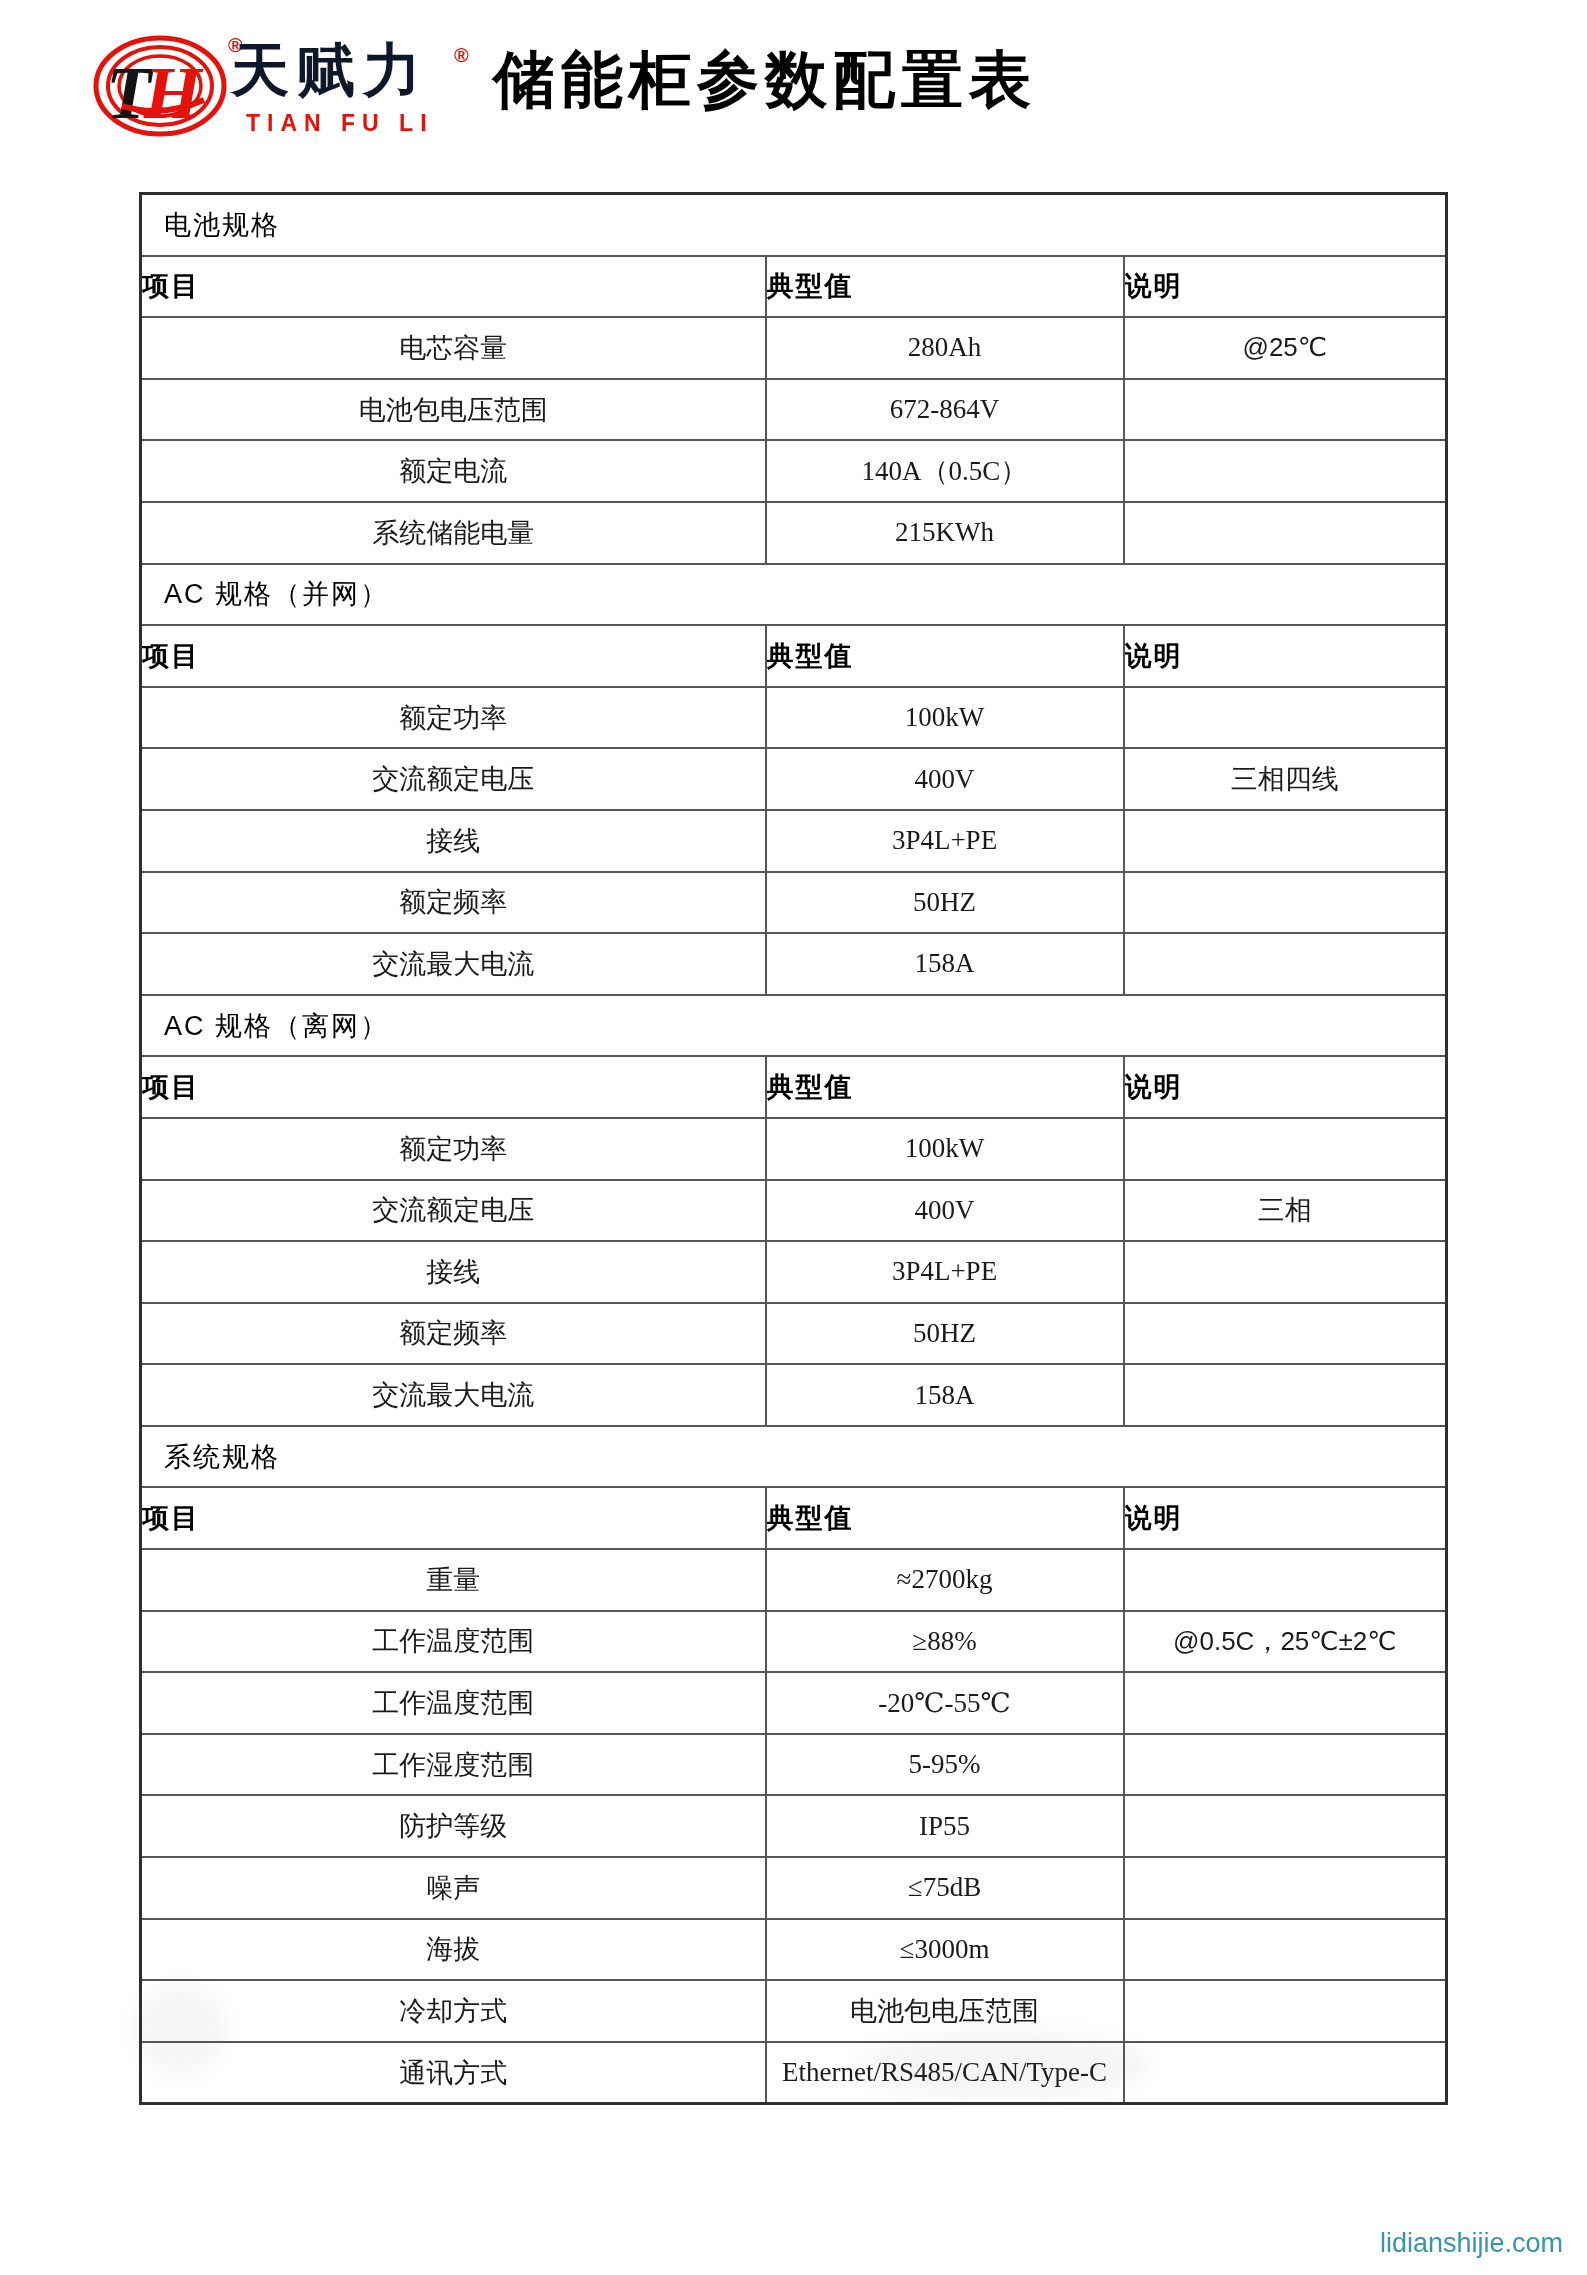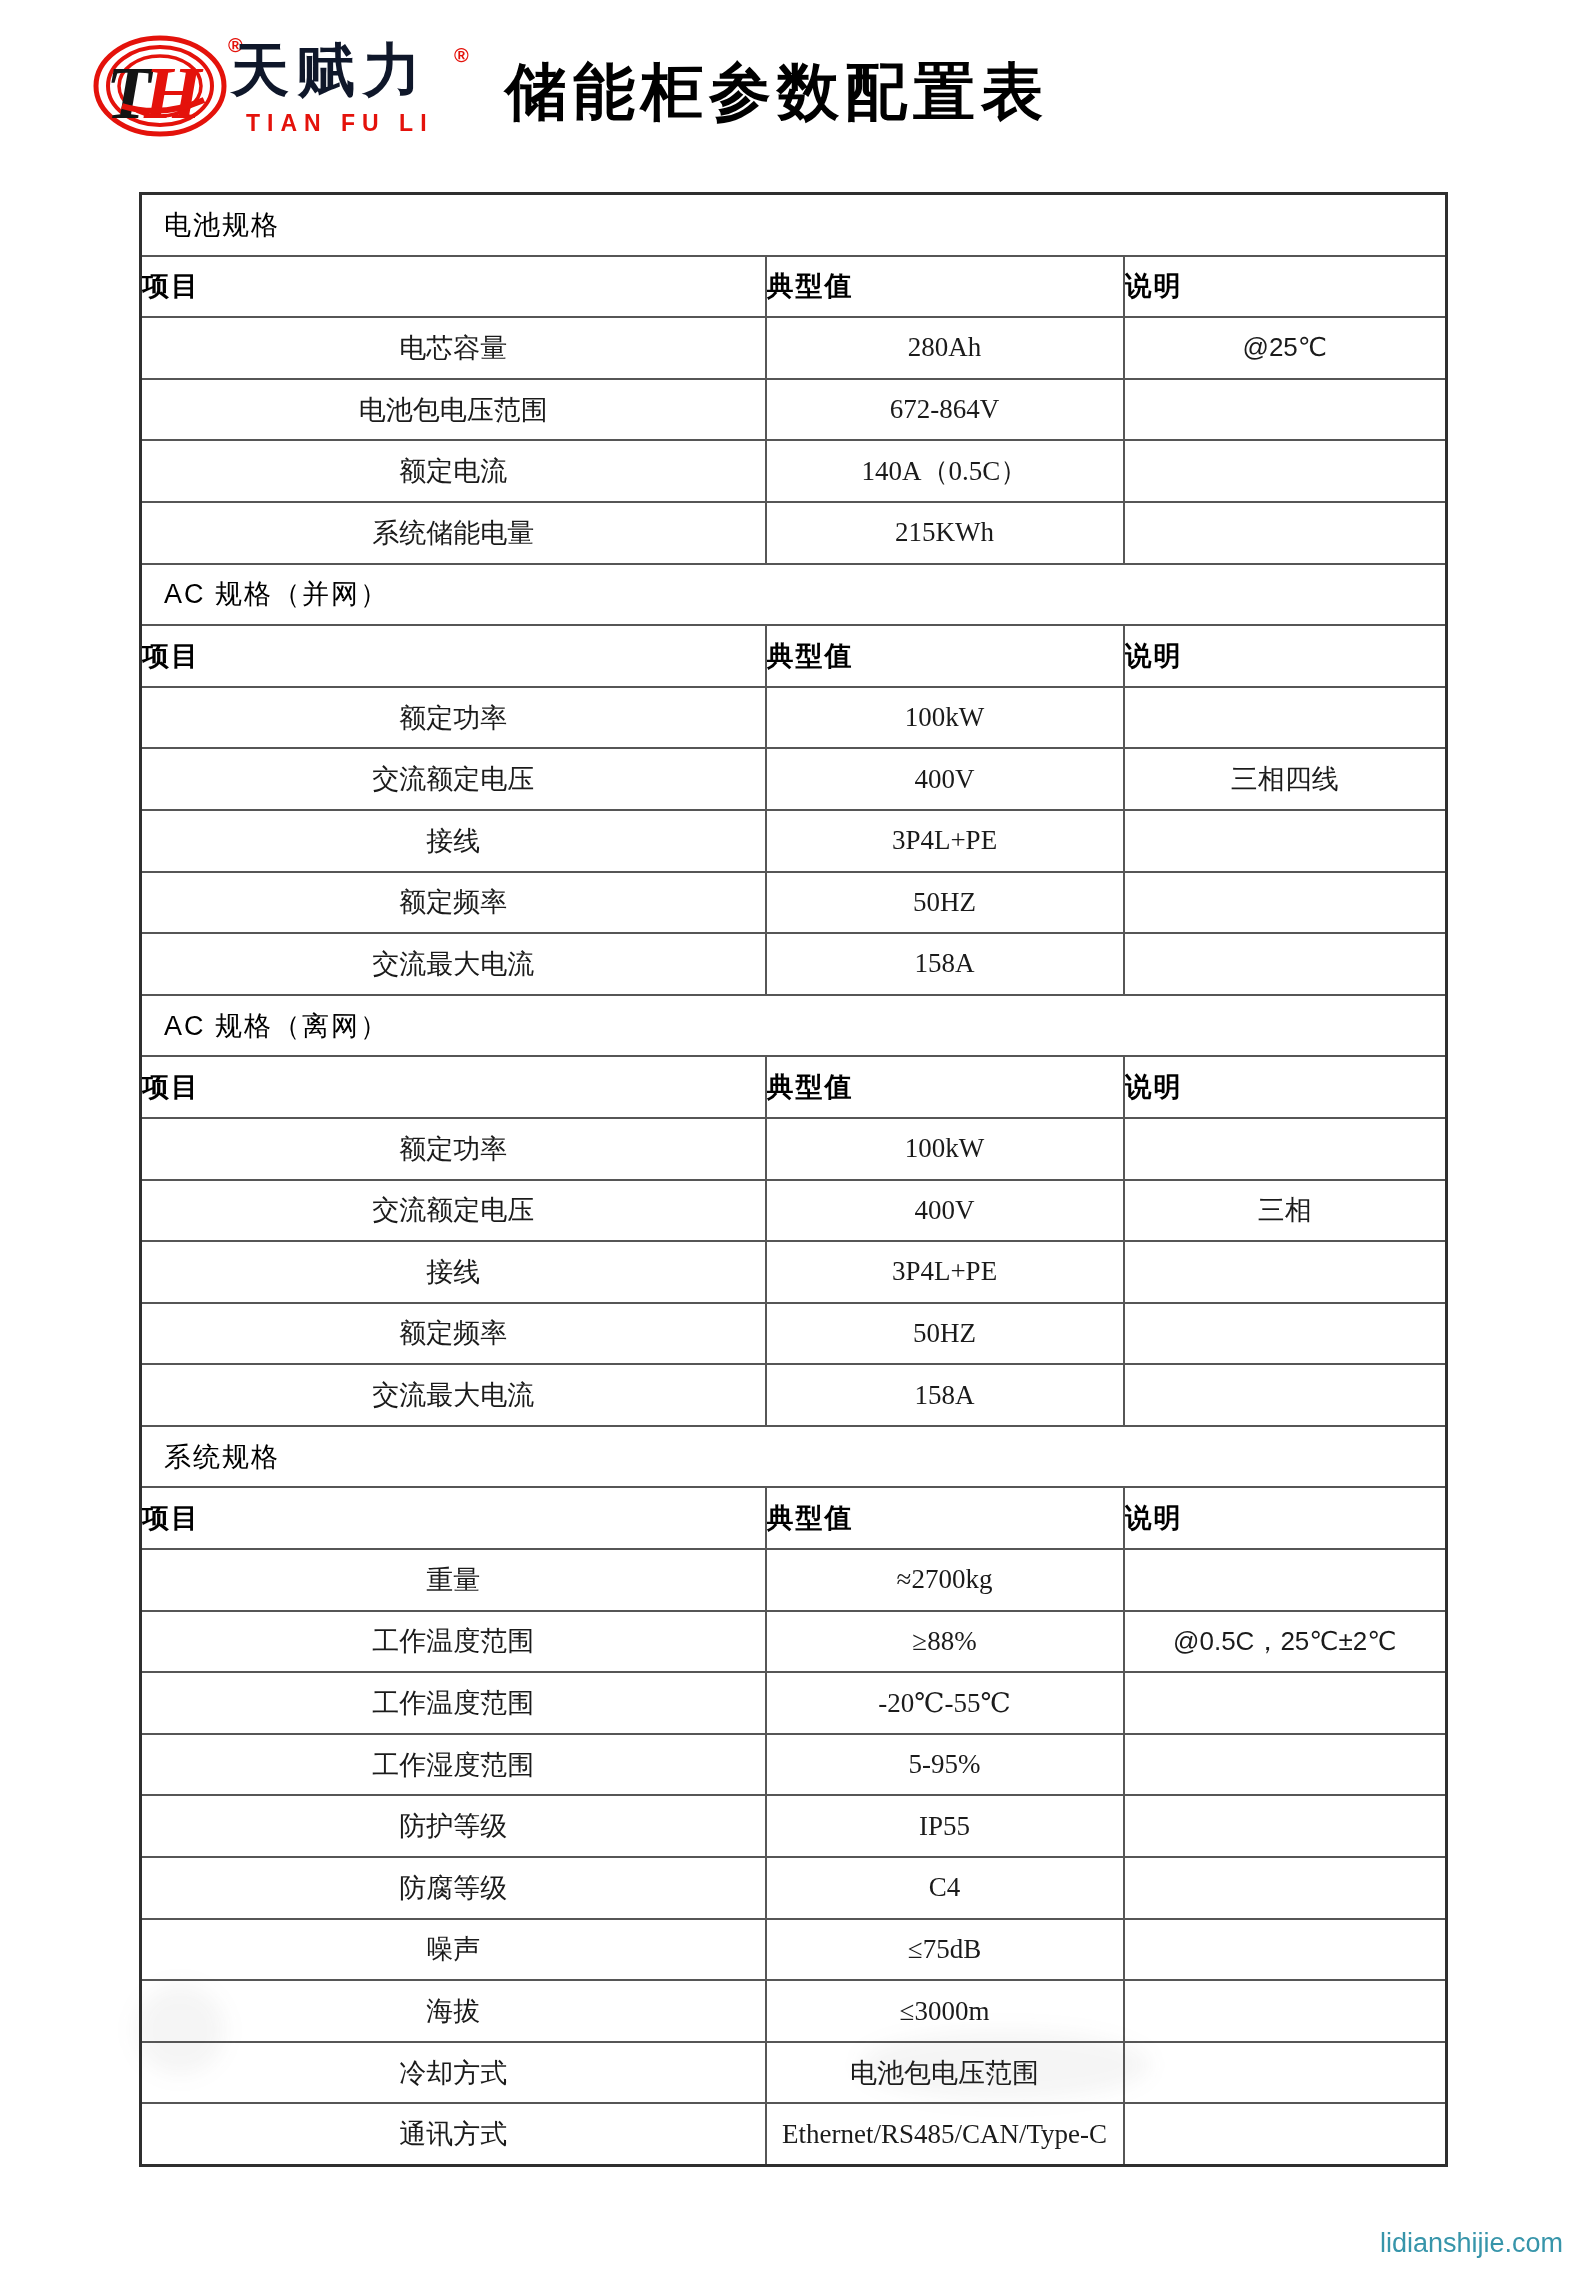--- a/index.html
+++ b/index.html
@@ -19,21 +19,21 @@
     position:absolute;left:139px;top:18px;color:#0f172a;
     font-family:Liberation Mono, monospace;
     font-weight:bold;font-size:58px;letter-spacing:8px;line-height:1;
   }
   .brand-en{
     position:absolute;left:154px;top:84px;color:#e4120b;
     font-family:"Liberation Sans","DejaVu Sans",sans-serif;
     font-weight:bold;font-size:23px;letter-spacing:7px;line-height:1;
   }
   .page-title{
-    position:absolute;left:492px;top:46px;margin:13px;
+    position:absolute;left:492px;top:46px;margin:1px;
     font-family:"Liberation Sans","DejaVu Sans",sans-serif;
     font-weight:bold;font-size:62px;letter-spacing:6px;color:#000;line-height:1.05;
   }
   
   .spec-table{
     position:absolute;left:139px;top:192px;width:1306px;
     border-collapse:collapse;table-layout:fixed;
     border:3px solid #2f2f2f;
   }
   .spec-table td{
@@ -216,25 +216,20 @@
       <td>工作湿度范围</td>
       <td>5-95%</td>
       <td></td>
     </tr>
     <tr class="data-row">
       <td>防护等级</td>
       <td>IP55</td>
       <td></td>
     </tr>
     <tr class="data-row">
-      <td>防腐等级</td>
-      <td>C4</td>
-      <td></td>
-    </tr>
-    <tr class="data-row">
       <td>噪声</td>
       <td>≤75dB</td>
       <td></td>
     </tr>
     <tr class="data-row">
       <td>海拔</td>
       <td>≤3000m</td>
       <td></td>
     </tr>
     <tr class="data-row">

